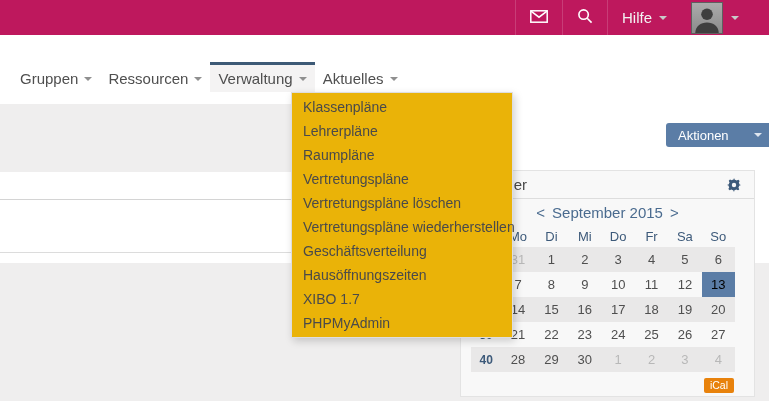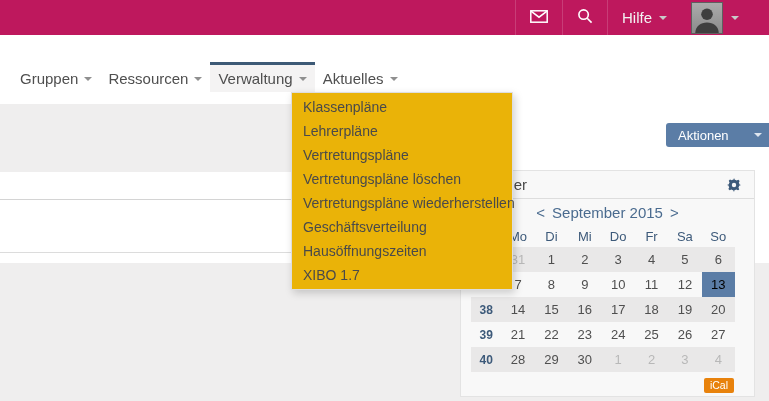--- a/index.html
+++ b/index.html
@@ -124,26 +124,28 @@
   </div>
   <div class="nav-item">
     <span>Aktuelles</span>
     <span class="ncaret"></span>
   </div>
 </div>
 
 <div class="dropdown">
     <div class="dd-item">Klassenpläne</div>
     <div class="dd-item">Lehrerpläne</div>
+    <div class="dd-item">Raumpläne</div>
     <div class="dd-item">Vertretungspläne</div>
     <div class="dd-item">Vertretungspläne löschen</div>
     <div class="dd-item">Vertretungspläne wiederherstellen</div>
     <div class="dd-item">Geschäftsverteilung</div>
     <div class="dd-item">Hausöffnungszeiten</div>
     <div class="dd-item">XIBO 1.7</div>
+    <div class="dd-item">PHPMyAdmin</div>
   </div>
 
 <button class="btn-aktionen">
   <span>Aktionen</span>
   <span class="wcaret"></span>
 </button>
 
 <div class="cal-panel">
   <div class="cal-head">
     <span class="cal-title">Kalender</span>

